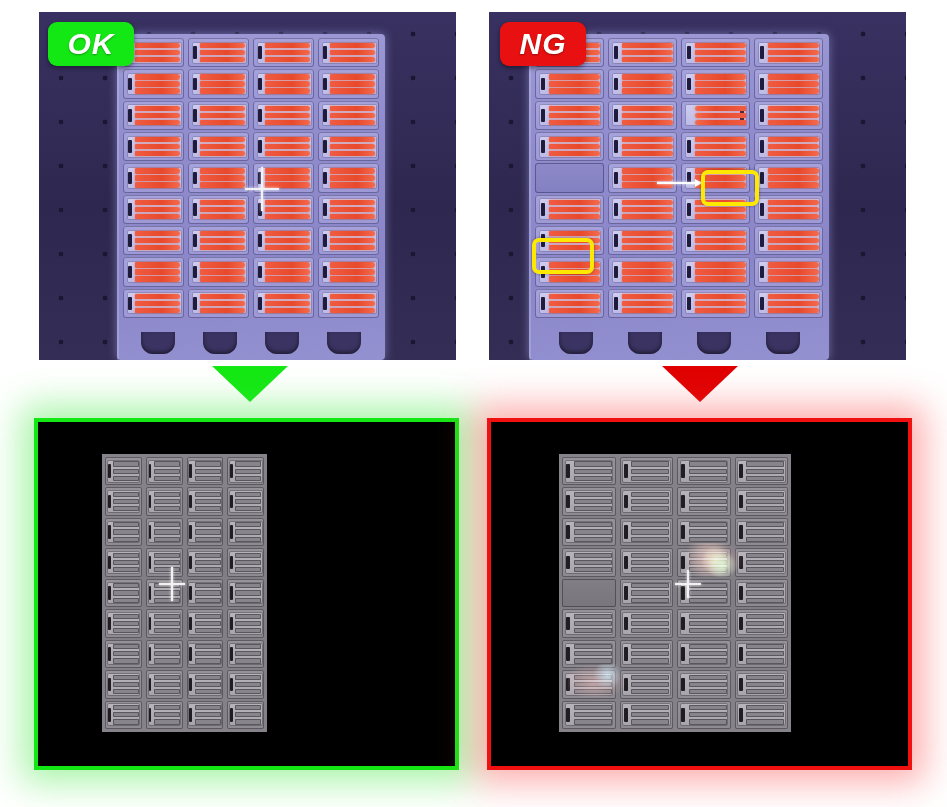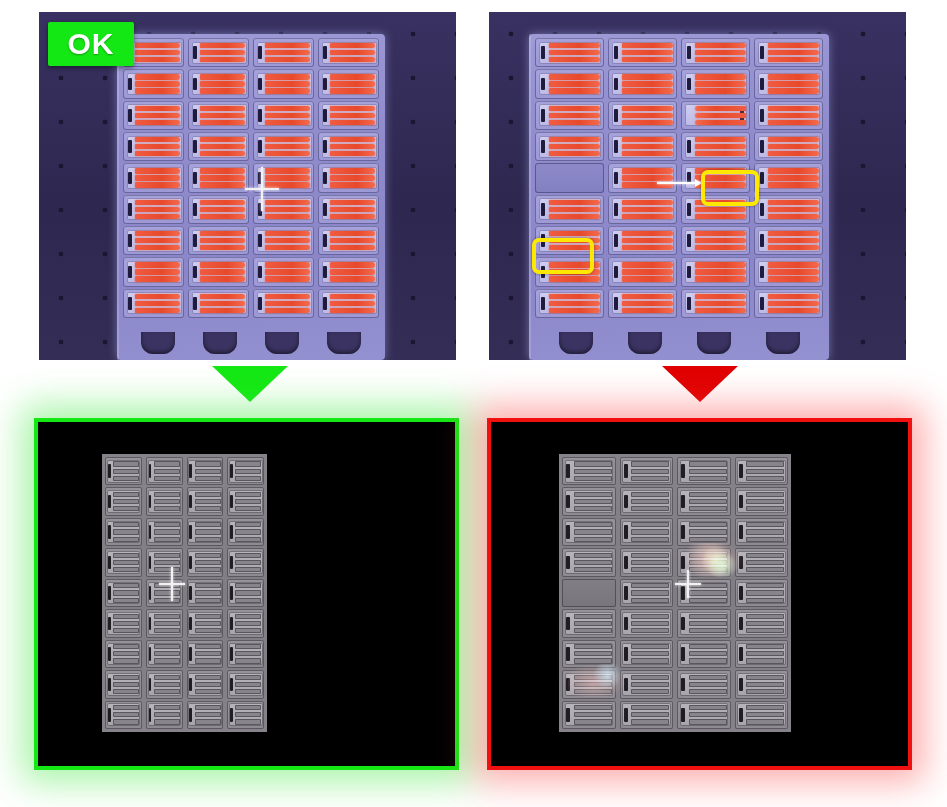--- a/index.html
+++ b/index.html
@@ -127,26 +127,27 @@
     position:absolute;
     border: 4px solid #ffe800;
     border-radius: 7px;
     box-shadow: 0 0 3px rgba(0,0,0,.4);
   }
 
   
   .badge {
     position: absolute;
     display:flex; align-items:center; justify-content:center;
-    border-radius: 2px;
+    border-radius: 9px;
     color: #ffffff;
     font-weight: bold;
     letter-spacing: 1px;
     text-shadow: 0 1px 2px rgba(0,0,0,.35);
     box-shadow: 0 2px 5px rgba(0,0,0,.45);
+    font-style: italic;
   }
   .badge.ok { background: #14e814; }
   .badge.ng { background: #e81010; }
 
   
   .arrow {
     position: absolute;
     width: 0; height: 0;
     border-left: 38px solid transparent;
     border-right: 38px solid transparent;
@@ -888,20 +889,21 @@
         <span></span>
         <span></span>
       </div>
     </div>
 
     <div class="ptr" style="left:168px; top:170px; width:44px;"></div>
 
     <div class="defect-box" style="left:212px; top:158px; width:58px; height:36px;"></div>
     <div class="defect-box" style="left:43px; top:226px; width:62px; height:36px;"></div>
 
+    <div class="badge ng" style="left:11px; top:10px; width:86px; height:44px; font-size:30px;">NG</div>
   </div>
 
   <div class="arrow green" style="left:212px; top:366px;"></div>
   <div class="arrow red" style="left:662px; top:366px;"></div>
 
   <div class="panel result-panel ok" style="left:38px; top:422px; width:417px; height:344px;">
     <div class="mono-tray" style="left:64px; top:32px; width:165px; height:278px;">
       <div class="mono-cells" style="left:3px; top:3px; width:159px; height:272px;
                   grid-template-columns:repeat(4,1fr); grid-template-rows:repeat(9,1fr);">
         <div class="mono-cell">

